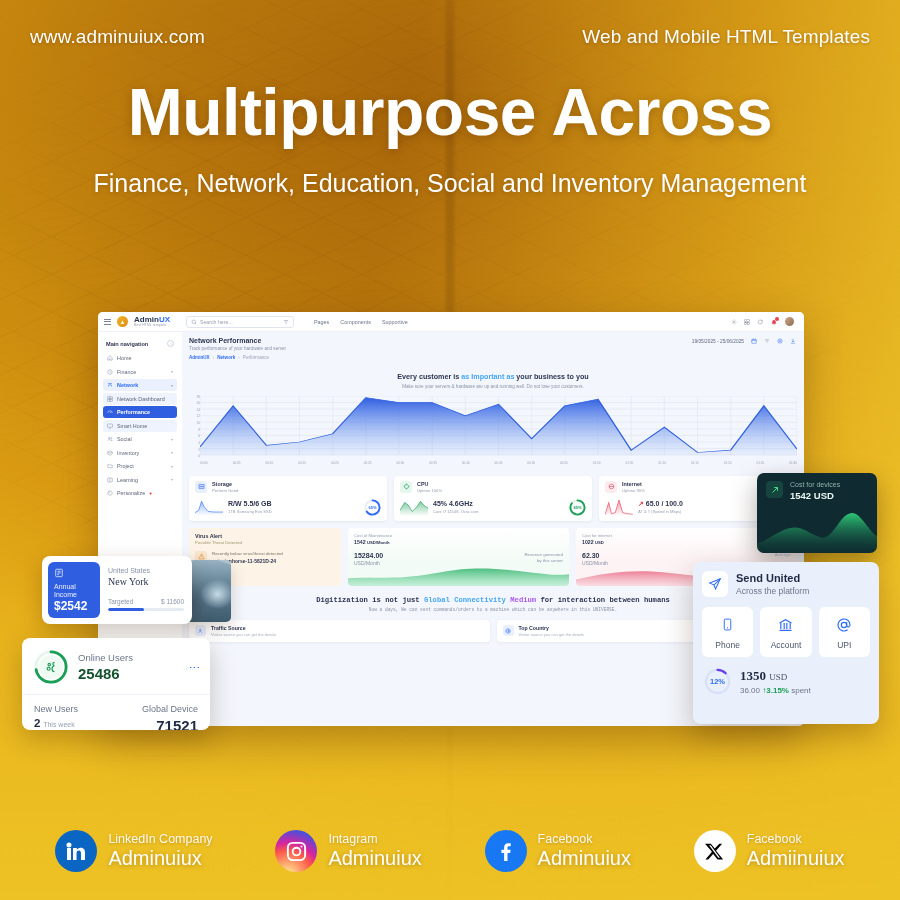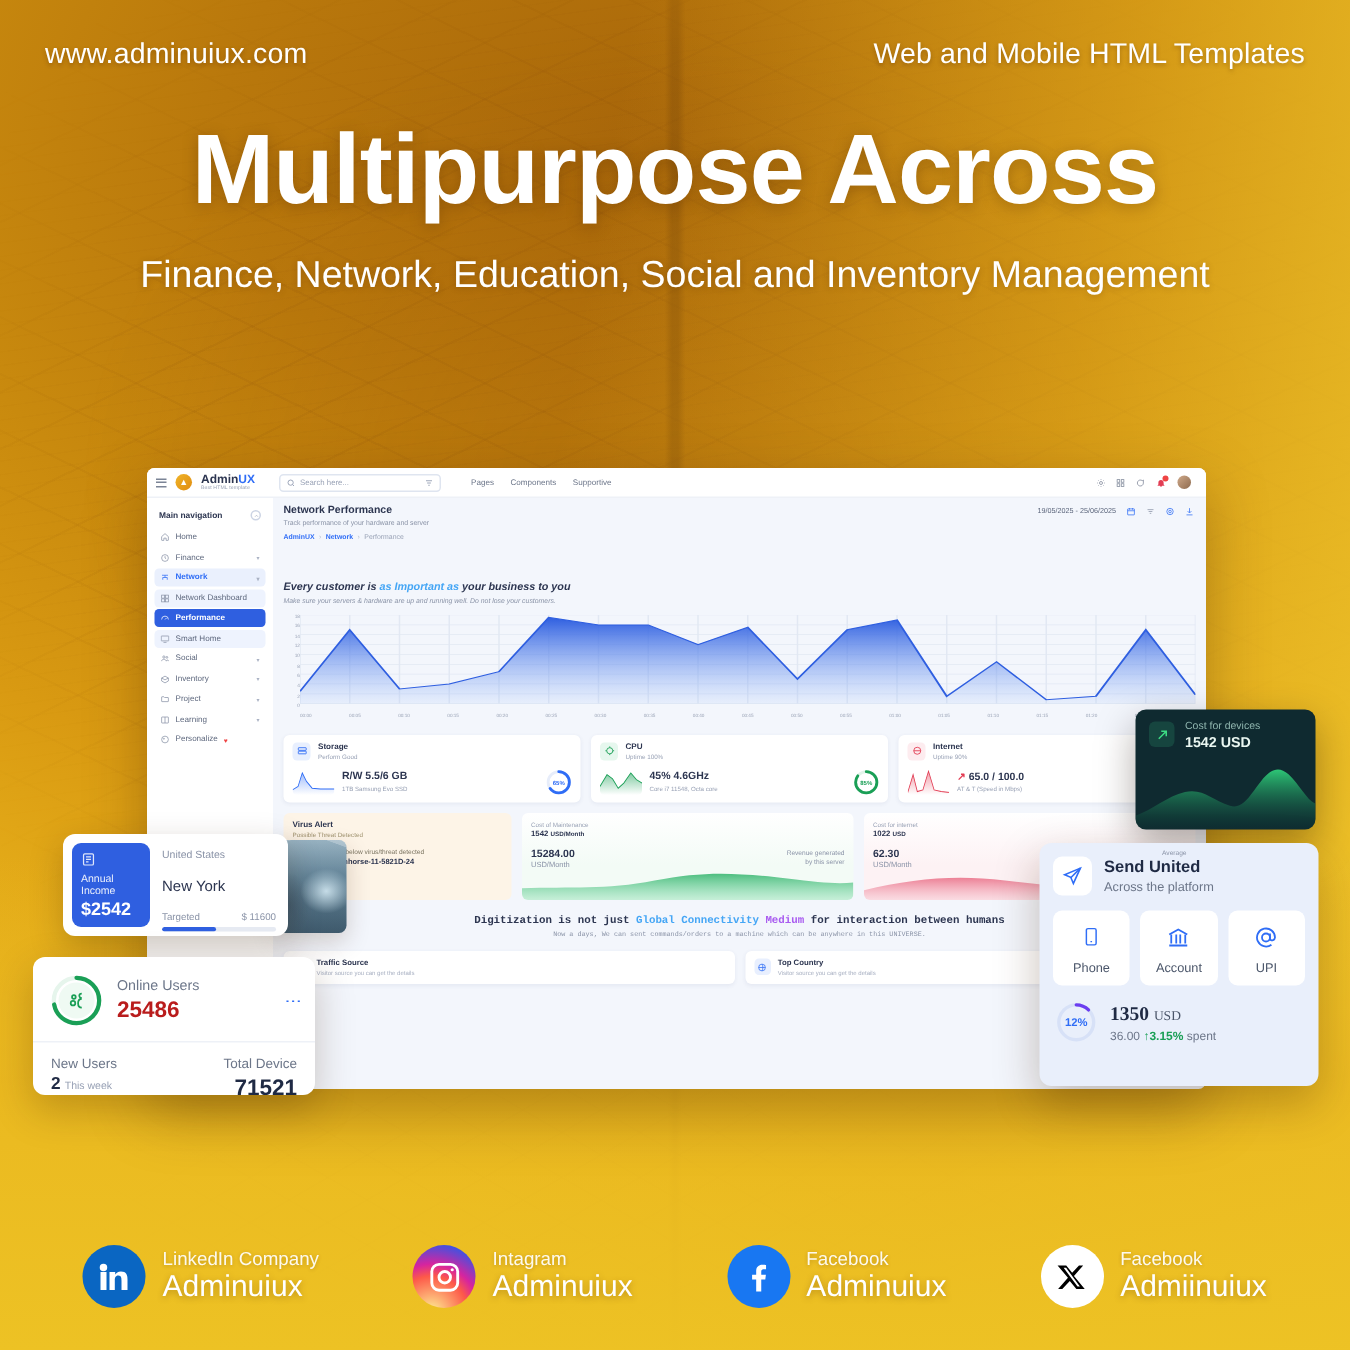--- a/index.html
+++ b/index.html
@@ -142,21 +142,21 @@
   .crumb a { color: #2f6df6; font-weight: bold; }
   .crumb .cur { color:#99a2b6; }
   .crumb .sep { color:#b9c1d1; }
   .range-row {
     position: absolute; right: 8px; top: 26px;
     display: flex; align-items: center; gap: 7px;
   }
   .range-pill { font-size: 4.8px; color:#5d677d; }
   .range-row .ic { width: 6px; height: 6px; color:#2f6df6; }
 
-  .banner { text-align: left; margin-top: 26px; font-style: italic; }
+  .banner { text-align: center; margin-top: 12px; }
   .banner h3 { font-size: 7.2px; color: #2c3550; font-weight: bold; }
   .banner h3 .b1 { color: #45a6f5; }
   .banner p { font-size: 4.6px; color: #8a93a7; margin-top: 3px; }
 
   
   .chart-wrap { margin-top: 7px; display: flex; height: 72px; }
   .y-axis { width: 11px; display: flex; flex-direction: column-reverse; justify-content: space-between; padding-bottom: 9px; }
   .y-axis span { font-size: 3.2px; color: #9aa3b6; text-align: right; line-height: 1; }
   .chart-area { flex: 1; position: relative; }
   .chart-area svg { width: 100%; height: 63px; display: block; }
@@ -231,21 +231,21 @@
   }
   .inc-blue {
     width: 52px; margin: 6px; border-radius: 6px; background: #2f5fe0; color: #fff;
     padding: 6px 6px 5px; display:flex; flex-direction: column;
   }
   .inc-blue .ic { width: 10px; height: 10px; opacity: .85; }
   .inc-blue .lab { font-size: 7px; line-height: 1.15; margin-top: 5px; opacity: .9; }
   .inc-blue .val { font-size: 12px; font-weight: bold; margin-top: auto; }
   .inc-right { flex: 1; padding: 11px 8px 8px 2px; }
   .inc-right .c1 { font-size: 7px; color: #8a93a7; }
-  .inc-right .c2 { font-size: 10px; color: #2c3550; margin-top: 12px; }
+  .inc-right .c2 { font-size: 10px; color: #2c3550; margin-top: 2px; font-family: Liberation Serif, serif; }
   .inc-bar-row { display: flex; justify-content: space-between; font-size: 6.5px; color: #8a93a7; margin-top: 11px; }
   .inc-bar { height: 3px; border-radius: 2px; background: #e6eaf2; margin-top: 3px; overflow: hidden; }
   .inc-bar i { display:block; height: 100%; width: 48%; background: #2f5fe0; border-radius: 2px; }
   .card-photo {
     left: 183px; top: 560px; width: 48px; height: 62px; border-radius: 5px; overflow: hidden;
     box-shadow: 0 6px 16px rgba(60,30,0,.2);
     background:
       linear-gradient(180deg,#9fb6c4 0%, #5c7b8f 40%, #30485a 100%);
   }
   .card-photo .tram {
@@ -263,21 +263,21 @@
     background: #fff; box-shadow: 0 10px 26px rgba(60,30,0,.25); overflow: hidden;
   }
   .cu-top { display: flex; align-items: center; gap: 10px; padding: 12px 12px 10px; }
   .cu-ring { width: 34px; height: 34px; position: relative; flex-shrink: 0; }
   .cu-ring svg { transform: rotate(-90deg); display:block; }
   .cu-ring .inner {
     position:absolute; inset:5px; border-radius:50%; background:#effaf3;
     display:flex; align-items:center; justify-content:center; color:#1a9f56;
   }
   .cu-lab { font-size: 9.5px; color: #6c7george; color:#6c7689; }
-  .cu-val { font-size: 15px; font-weight: bold; color: #b91c1c; margin-top: 2px; }
+  .cu-val { font-size: 15px; font-weight: bold; color: #14532d; margin-top: 2px; }
   .cu-dots { margin-left: auto; color: #2f6df6; font-size: 11px; line-height: .6; letter-spacing: 0; writing-mode: vertical-rl; }
   .cu-bot { border-top: 1px solid #eef1f7; display: flex; justify-content: space-between; padding: 9px 12px 10px; }
   .cu-b-lab { font-size: 9px; color: #6c7689; }
   .cu-b-val { font-size: 10px; color: #1f2a44; margin-top: 3px; }
   .cu-b-val b { font-size: 11.5px; }
   .cu-b-val small { font-size: 7px; color: #98a1b5; }
   .cu-right { text-align: right; }
   .cu-right .cu-b-val { font-size: 15px; font-weight: bold; }
 
   
@@ -927,21 +927,21 @@
       <div class="cu-val">25486</div>
     </div>
     <div class="cu-dots">⋮</div>
   </div>
   <div class="cu-bot">
     <div>
       <div class="cu-b-lab">New Users</div>
       <div class="cu-b-val"><b>2</b> <small>This week</small></div>
     </div>
     <div class="cu-right">
-      <div class="cu-b-lab">Total Device</div>
+      <div class="cu-b-lab">Global Device</div>
       <div class="cu-b-val">71521</div>
     </div>
   </div>
 </div>
 
 <div class="float card-devices">
   <div class="cd-head">
     <div class="cd-ic">
         <svg style="width:10px;height:10px" viewBox="0 0 24 24" fill="none" stroke="currentColor" stroke-width="2.4">
           <path d="M6 18L18 6M10 6h8v8"></path>

